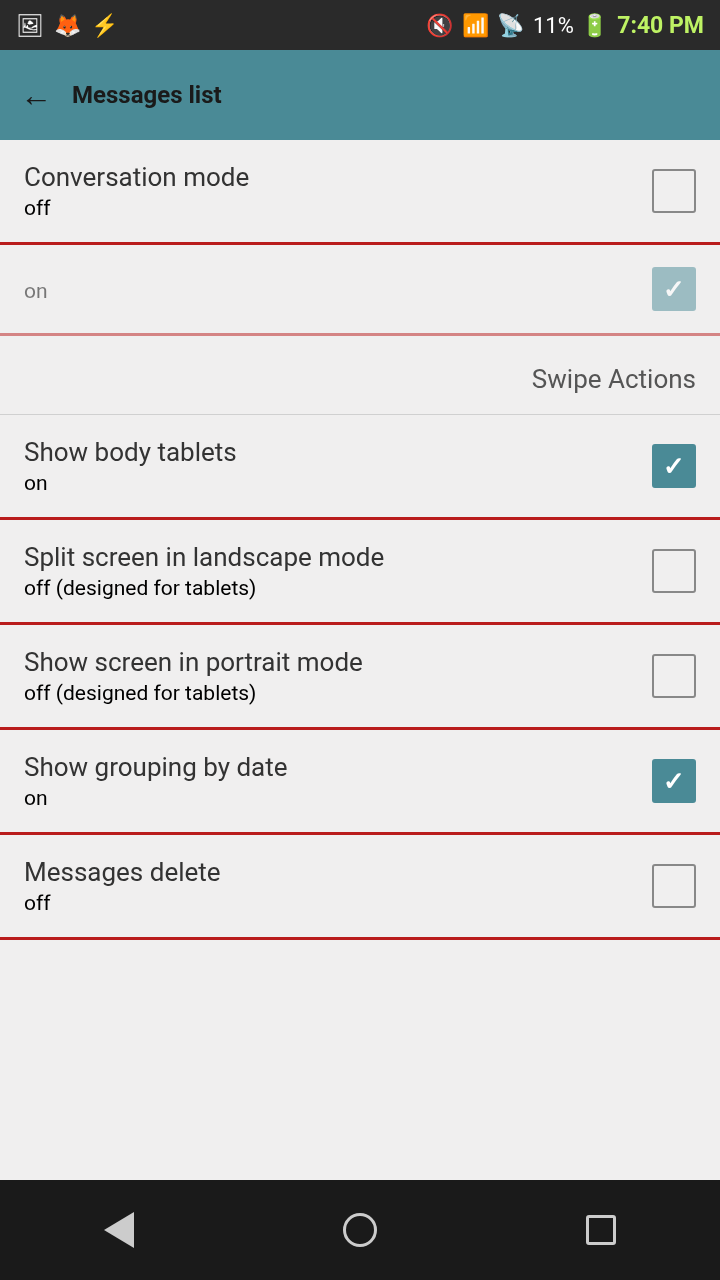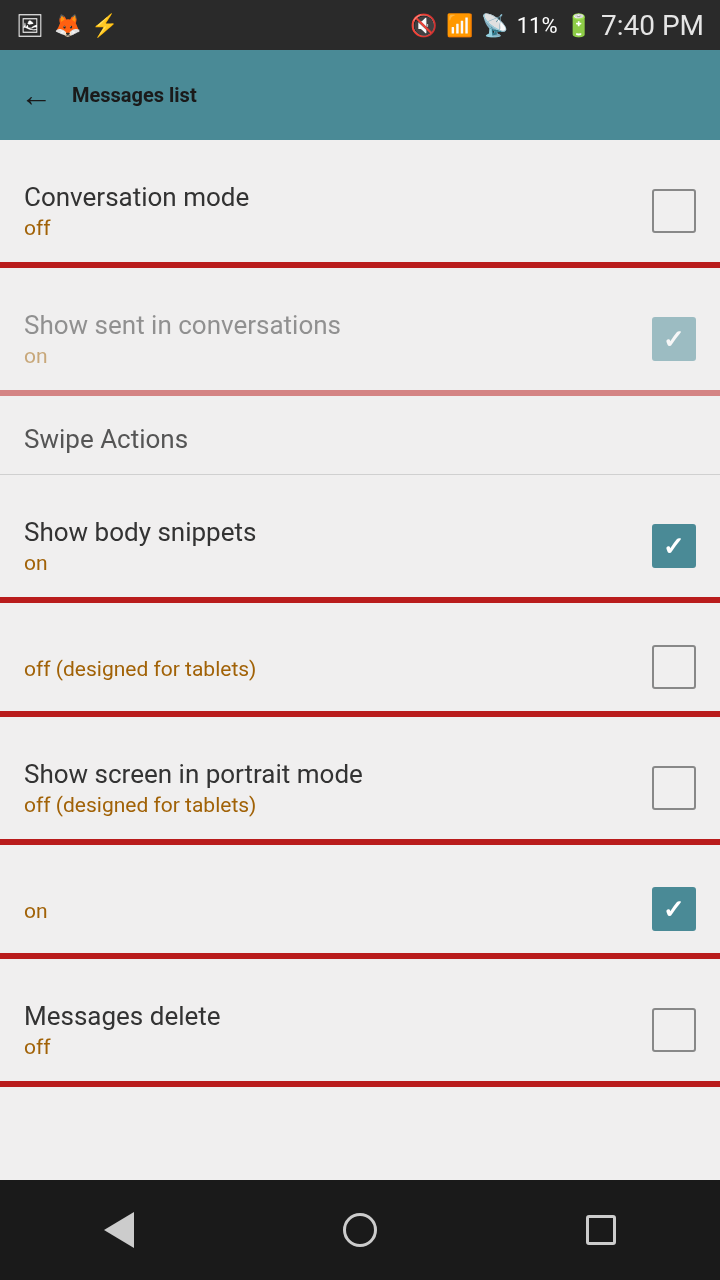--- a/index.html
+++ b/index.html
@@ -34,85 +34,85 @@
       align-items: center;
       gap: 8px;
       color: white;
       font-size: 22px;
     }
     .status-icon {
       color: white;
       font-size: 22px;
     }
     .status-time {
-      color: #e5e5e5;
-      font-size: 28px;
-      font-weight: 400;
+      color: #bef264;
+      font-size: 23px;
+      font-weight: 700;
     }
 
     
     .app-bar {
       height: 90px;
       background: #4a8a96;
       display: flex;
       align-items: center;
       padding: 0 20px;
       gap: 20px;
       flex-shrink: 0;
     }
     .app-bar-back {
       color: #1a1a1a;
       font-size: 32px;
       cursor: pointer;
     }
     .app-bar-title {
       color: #1a1a1a;
-      font-size: 20px;
+      font-size: 24px;
       font-weight: bold;
     }
 
     
     .settings-list {
       flex: 1;
       background: #f0efef;
       overflow-y: auto;
     }
 
     .settings-item {
       display: flex;
       align-items: center;
       justify-content: space-between;
       padding: 22px 24px;
-      border-bottom: 6px solid #b91c1c;
+      border-bottom: 3px solid #b91c1c;
       background: #f0efef;
       cursor: pointer;
-      margin-top: 20px;
     }
     .settings-item.disabled {
       opacity: 0.5;
     }
     .settings-item-text {
       flex: 1;
     }
     .settings-item-title {
       font-size: 26px;
       color: #333;
       font-weight: 400;
     }
     .settings-item-subtitle {
       font-size: 21px;
-      color: #a16207;
+      color: #000000;
       margin-top: 4px;
     }
 
     
     .section-header {
       padding: 28px 24px 20px 24px;
       border-bottom: 1px solid #d0d0d0;
       background: #f0efef;
+      text-align: right;
     }
     .section-header-title {
       font-size: 26px;
       color: #555;
       font-weight: 400;
     }
 
     
     .checkbox {
       width: 44px;
@@ -202,48 +202,49 @@
 <div class="settings-list" id="settings-container">
 <div class="settings-item">
       <div class="settings-item-text">
         <div class="settings-item-title">Conversation mode</div>
         <div class="settings-item-subtitle">off</div>
       </div>
       <div class="checkbox"></div>
     </div>
     <div class="settings-item disabled">
       <div class="settings-item-text">
-        <div class="settings-item-title">Show sent in conversations</div>
         <div class="settings-item-subtitle">on</div>
       </div>
       <div class="checkbox checked"></div>
     </div>
     <div class="section-header"><span class="section-header-title">Swipe Actions</span></div>
     <div class="settings-item">
       <div class="settings-item-text">
-        <div class="settings-item-title">Show body snippets</div>
+        <div class="settings-item-title">Show body tablets</div>
         <div class="settings-item-subtitle">on</div>
       </div>
       <div class="checkbox checked"></div>
     </div>
     <div class="settings-item">
       <div class="settings-item-text">
+        <div class="settings-item-title">Split screen in landscape mode</div>
         <div class="settings-item-subtitle">off (designed for tablets)</div>
       </div>
       <div class="checkbox"></div>
     </div>
     <div class="settings-item">
       <div class="settings-item-text">
         <div class="settings-item-title">Show screen in portrait mode</div>
         <div class="settings-item-subtitle">off (designed for tablets)</div>
       </div>
       <div class="checkbox"></div>
     </div>
     <div class="settings-item">
       <div class="settings-item-text">
+        <div class="settings-item-title">Show grouping by date</div>
         <div class="settings-item-subtitle">on</div>
       </div>
       <div class="checkbox checked"></div>
     </div>
     <div class="settings-item">
       <div class="settings-item-text">
         <div class="settings-item-title">Messages delete</div>
         <div class="settings-item-subtitle">off</div>
       </div>
       <div class="checkbox"></div>

